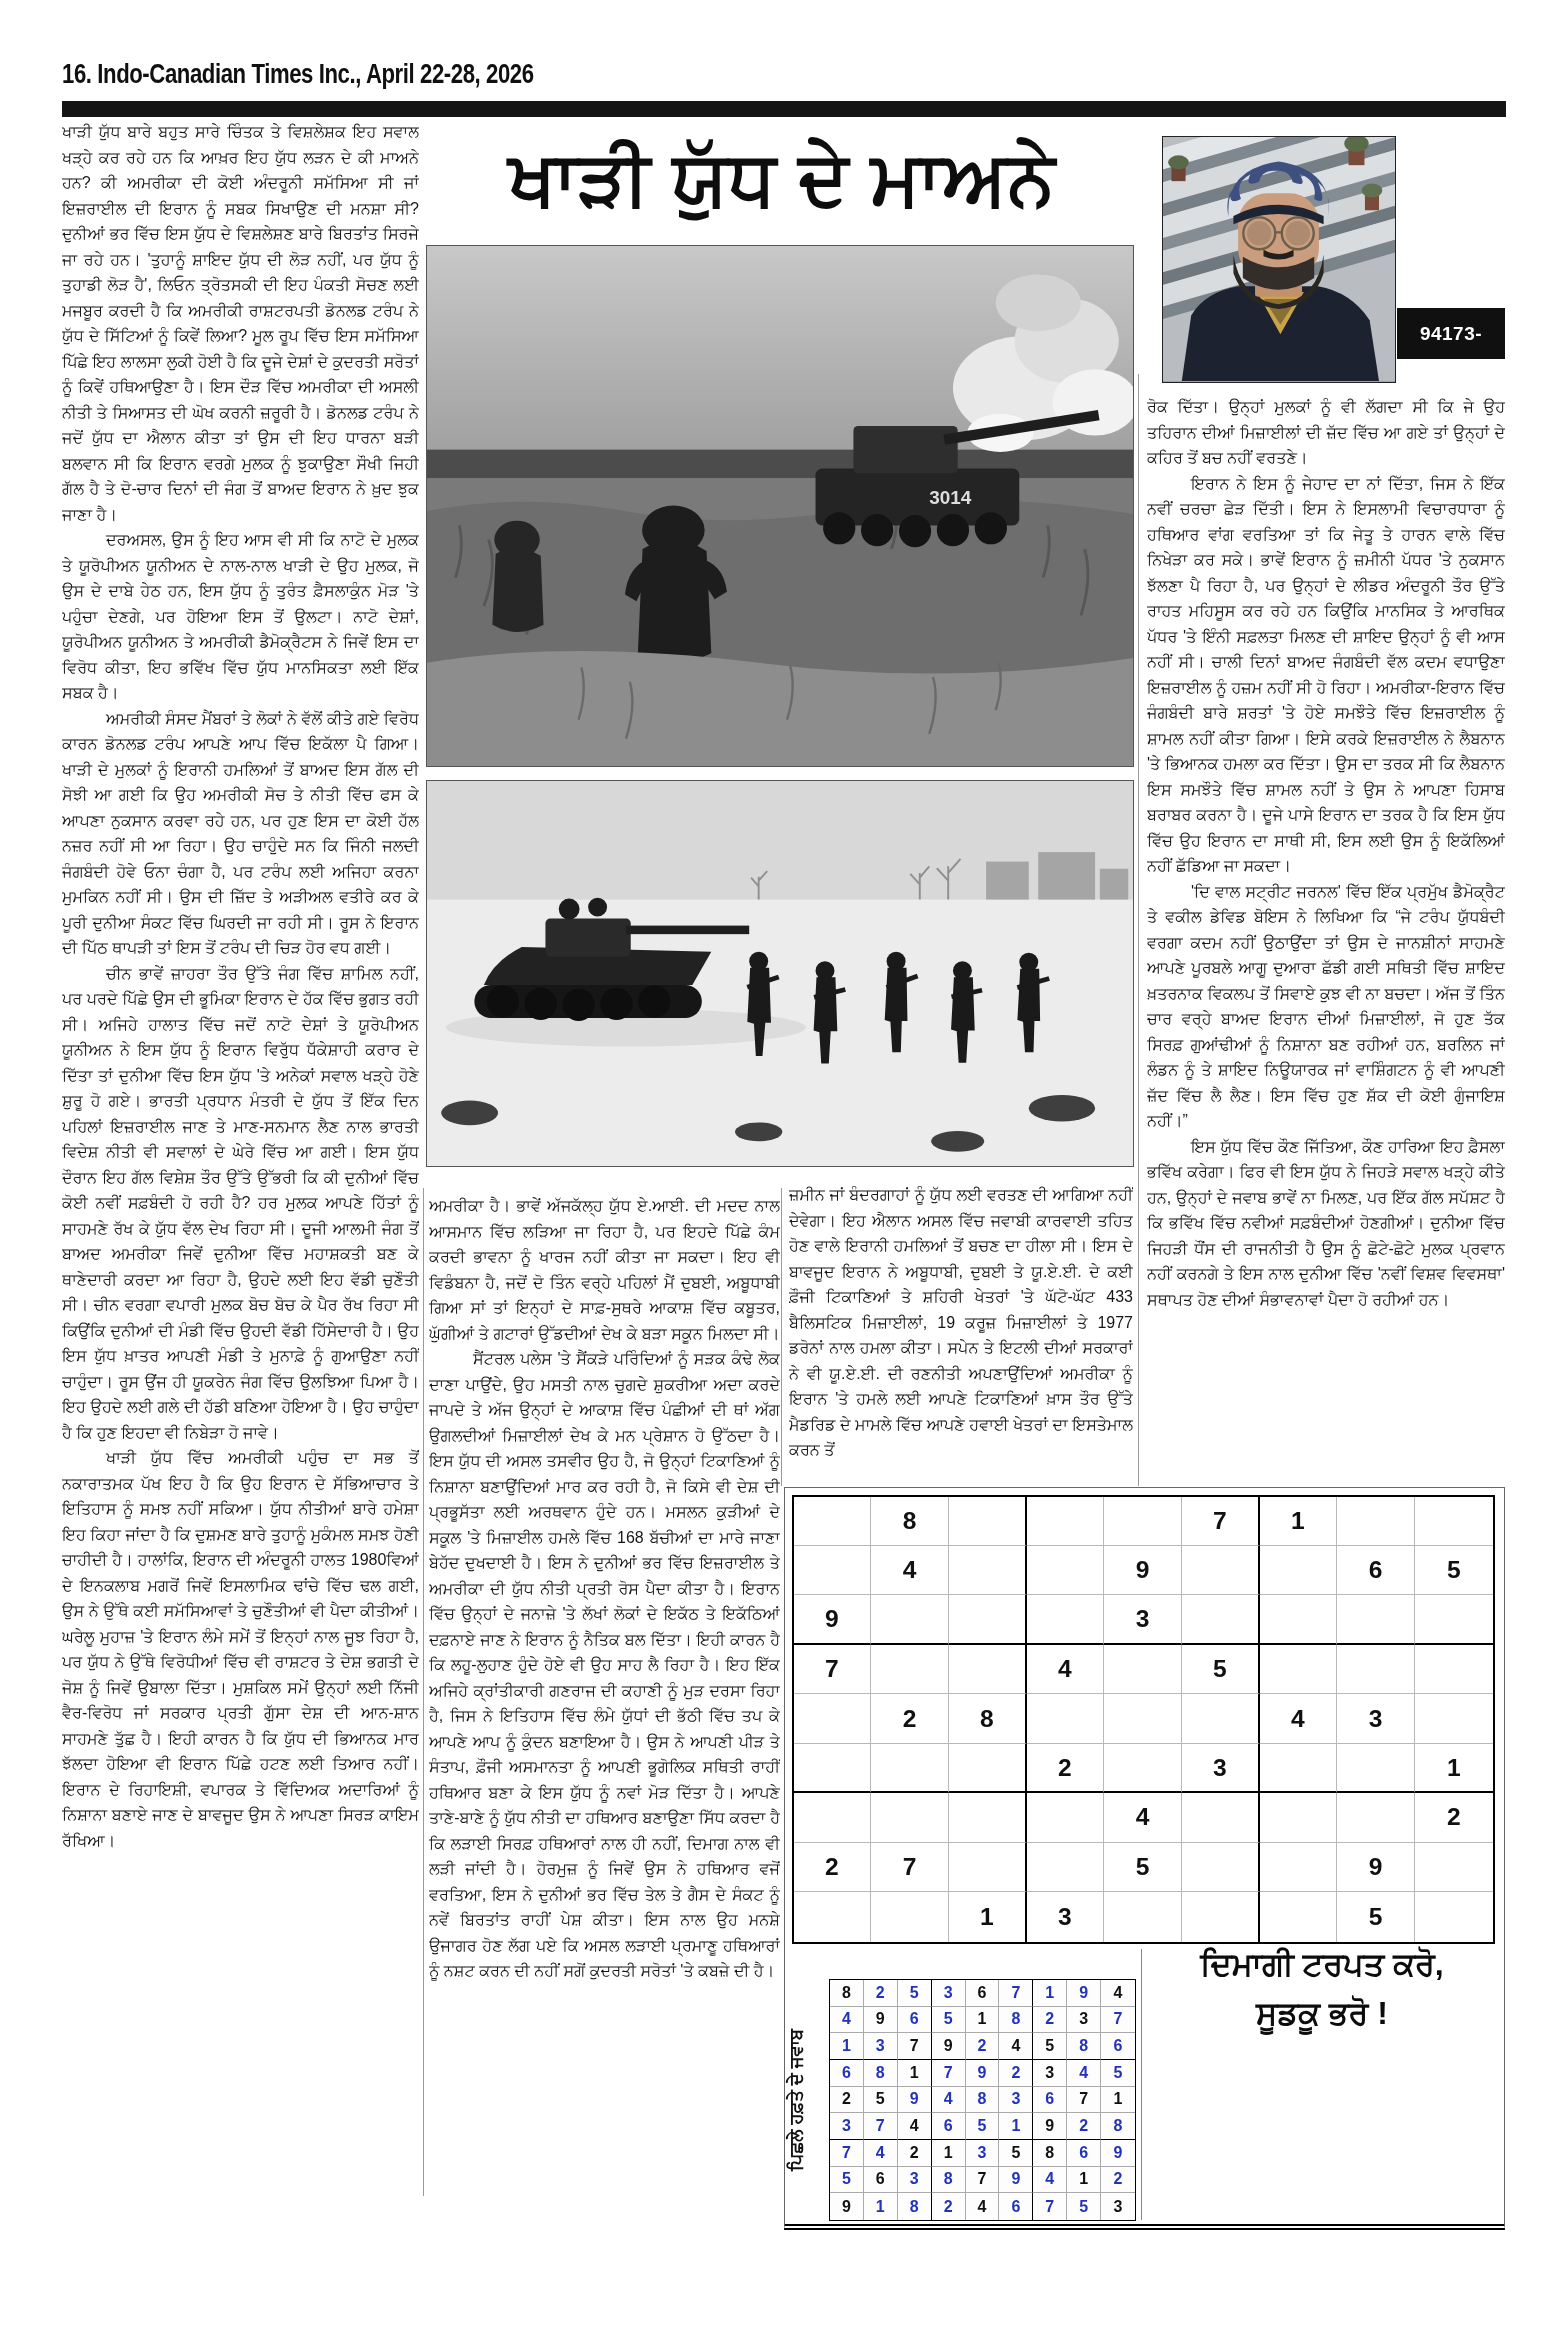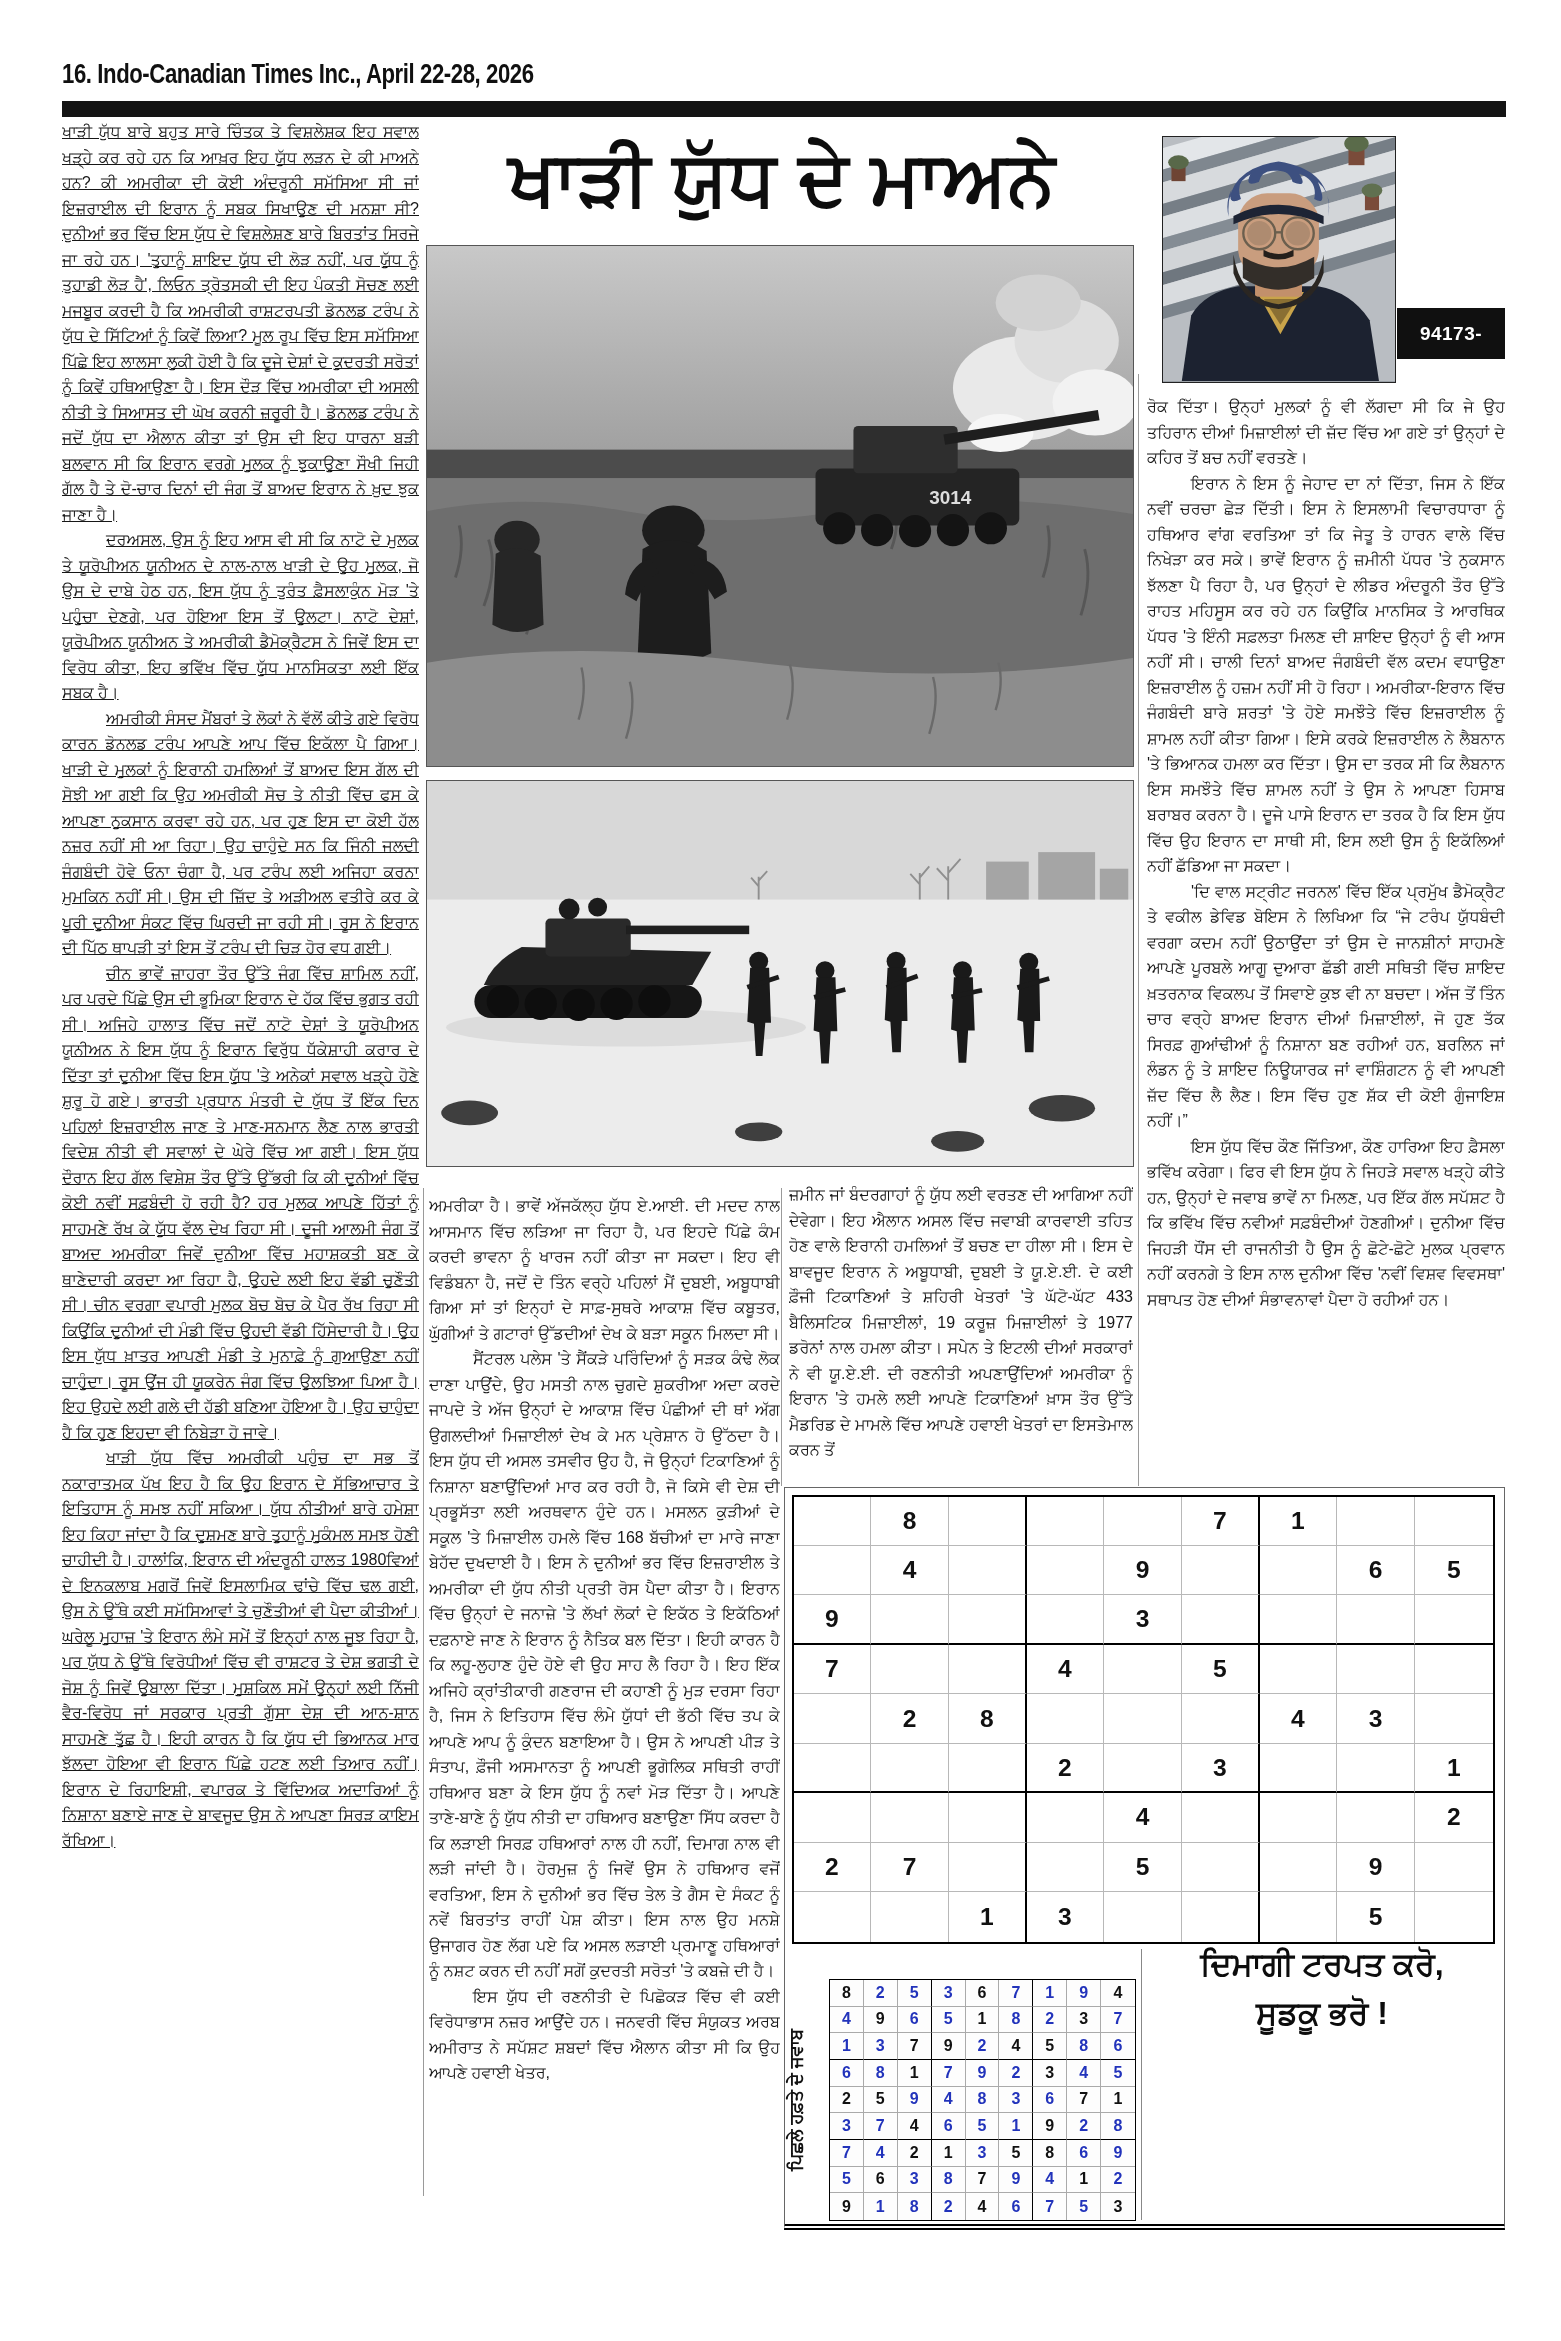--- a/index.html
+++ b/index.html
@@ -16,21 +16,21 @@
   #author-photo{left:1162px;top:136px;width:234px;height:247px;border:1.9px solid #222;box-sizing:border-box;background:#9aa0a6;}
   #author-panel{left:1397px;top:136px;width:108px;height:170px;background:#d2d2d2;text-align:center;}
   .author-ellipse{display:block;margin:24.6px auto 3.8px auto;width:71px;height:25.5px;background:#111;border-radius:50%;}
   .author-name{font-size:22px;font-weight:bold;line-height:34px;color:#111;}
   #author-phone{left:1397px;top:308px;width:108px;height:51px;background:#101010;color:#fff;
                 font-size:19px;font-weight:bold;text-align:center;line-height:51px;letter-spacing:0.5px;}
   
   .bodycol{font-size:16px;line-height:25.5px;text-align:justify;overflow:hidden;}
   .bodycol p{margin:0;text-indent:44px;}
   .bodycol p.noindent{text-indent:0;}
-  #col1{left:62px;top:119px;width:357px;height:2186px;text-decoration:underline;}
+  #col1{left:62px;top:119px;width:357px;height:2186px;}
   #colA{left:429px;top:1193px;width:351px;height:998px;}
   #colB{left:789px;top:1182px;width:344px;height:304px;}
   #colC{left:1147px;top:394px;width:358px;height:1092px;}
   .vrule{background:#9a9a9a;width:1.4px;}
   
   .photo{border:1.4px solid #555;box-sizing:border-box;background:#bbb;}
   #photo1{left:426px;top:245px;width:708px;height:522px;}
   #photo2{left:426px;top:780px;width:708px;height:387px;}
   .photo svg{display:block;width:100%;height:100%;}
   
@@ -237,21 +237,20 @@
     <p class="noindent">ਖਾੜੀ ਯੁੱਧ ਬਾਰੇ ਬਹੁਤ ਸਾਰੇ ਚਿੰਤਕ ਤੇ ਵਿਸ਼ਲੇਸ਼ਕ ਇਹ ਸਵਾਲ ਖੜ੍ਹੇ ਕਰ ਰਹੇ ਹਨ ਕਿ ਆਖ਼ਰ ਇਹ ਯੁੱਧ ਲੜਨ ਦੇ ਕੀ ਮਾਅਨੇ ਹਨ? ਕੀ ਅਮਰੀਕਾ ਦੀ ਕੋਈ ਅੰਦਰੂਨੀ ਸਮੱਸਿਆ ਸੀ ਜਾਂ ਇਜ਼ਰਾਈਲ ਦੀ ਇਰਾਨ ਨੂੰ ਸਬਕ ਸਿਖਾਉਣ ਦੀ ਮਨਸ਼ਾ ਸੀ? ਦੁਨੀਆਂ ਭਰ ਵਿੱਚ ਇਸ ਯੁੱਧ ਦੇ ਵਿਸ਼ਲੇਸ਼ਣ ਬਾਰੇ ਬਿਰਤਾਂਤ ਸਿਰਜੇ ਜਾ ਰਹੇ ਹਨ। 'ਤੁਹਾਨੂੰ ਸ਼ਾਇਦ ਯੁੱਧ ਦੀ ਲੋੜ ਨਹੀਂ, ਪਰ ਯੁੱਧ ਨੂੰ ਤੁਹਾਡੀ ਲੋੜ ਹੈ', ਲਿਓਨ ਤ੍ਰੋਤਸਕੀ ਦੀ ਇਹ ਪੰਕਤੀ ਸੋਚਣ ਲਈ ਮਜਬੂਰ ਕਰਦੀ ਹੈ ਕਿ ਅਮਰੀਕੀ ਰਾਸ਼ਟਰਪਤੀ ਡੋਨਲਡ ਟਰੰਪ ਨੇ ਯੁੱਧ ਦੇ ਸਿੱਟਿਆਂ ਨੂੰ ਕਿਵੇਂ ਲਿਆ? ਮੂਲ ਰੂਪ ਵਿੱਚ ਇਸ ਸਮੱਸਿਆ ਪਿੱਛੇ ਇਹ ਲਾਲਸਾ ਲੁਕੀ ਹੋਈ ਹੈ ਕਿ ਦੂਜੇ ਦੇਸ਼ਾਂ ਦੇ ਕੁਦਰਤੀ ਸਰੋਤਾਂ ਨੂੰ ਕਿਵੇਂ ਹਥਿਆਉਣਾ ਹੈ। ਇਸ ਦੌੜ ਵਿੱਚ ਅਮਰੀਕਾ ਦੀ ਅਸਲੀ ਨੀਤੀ ਤੇ ਸਿਆਸਤ ਦੀ ਘੋਖ ਕਰਨੀ ਜ਼ਰੂਰੀ ਹੈ। ਡੋਨਲਡ ਟਰੰਪ ਨੇ ਜਦੋਂ ਯੁੱਧ ਦਾ ਐਲਾਨ ਕੀਤਾ ਤਾਂ ਉਸ ਦੀ ਇਹ ਧਾਰਨਾ ਬੜੀ ਬਲਵਾਨ ਸੀ ਕਿ ਇਰਾਨ ਵਰਗੇ ਮੁਲਕ ਨੂੰ ਝੁਕਾਉਣਾ ਸੌਖੀ ਜਿਹੀ ਗੱਲ ਹੈ ਤੇ ਦੋ-ਚਾਰ ਦਿਨਾਂ ਦੀ ਜੰਗ ਤੋਂ ਬਾਅਦ ਇਰਾਨ ਨੇ ਖ਼ੁਦ ਝੁਕ ਜਾਣਾ ਹੈ।</p>
     <p>ਦਰਅਸਲ, ਉਸ ਨੂੰ ਇਹ ਆਸ ਵੀ ਸੀ ਕਿ ਨਾਟੋ ਦੇ ਮੁਲਕ ਤੇ ਯੂਰੋਪੀਅਨ ਯੂਨੀਅਨ ਦੇ ਨਾਲ-ਨਾਲ ਖਾੜੀ ਦੇ ਉਹ ਮੁਲਕ, ਜੋ ਉਸ ਦੇ ਦਾਬੇ ਹੇਠ ਹਨ, ਇਸ ਯੁੱਧ ਨੂੰ ਤੁਰੰਤ ਫ਼ੈਸਲਾਕੁੰਨ ਮੋੜ 'ਤੇ ਪਹੁੰਚਾ ਦੇਣਗੇ, ਪਰ ਹੋਇਆ ਇਸ ਤੋਂ ਉਲਟਾ। ਨਾਟੋ ਦੇਸ਼ਾਂ, ਯੂਰੋਪੀਅਨ ਯੂਨੀਅਨ ਤੇ ਅਮਰੀਕੀ ਡੈਮੋਕ੍ਰੈਟਸ ਨੇ ਜਿਵੇਂ ਇਸ ਦਾ ਵਿਰੋਧ ਕੀਤਾ, ਇਹ ਭਵਿੱਖ ਵਿੱਚ ਯੁੱਧ ਮਾਨਸਿਕਤਾ ਲਈ ਇੱਕ ਸਬਕ ਹੈ।</p>
     <p>ਅਮਰੀਕੀ ਸੰਸਦ ਮੈਂਬਰਾਂ ਤੇ ਲੋਕਾਂ ਨੇ ਵੱਲੋਂ ਕੀਤੇ ਗਏ ਵਿਰੋਧ ਕਾਰਨ ਡੋਨਲਡ ਟਰੰਪ ਆਪਣੇ ਆਪ ਵਿੱਚ ਇਕੱਲਾ ਪੈ ਗਿਆ। ਖਾੜੀ ਦੇ ਮੁਲਕਾਂ ਨੂੰ ਇਰਾਨੀ ਹਮਲਿਆਂ ਤੋਂ ਬਾਅਦ ਇਸ ਗੱਲ ਦੀ ਸੋਝੀ ਆ ਗਈ ਕਿ ਉਹ ਅਮਰੀਕੀ ਸੋਚ ਤੇ ਨੀਤੀ ਵਿੱਚ ਫਸ ਕੇ ਆਪਣਾ ਨੁਕਸਾਨ ਕਰਵਾ ਰਹੇ ਹਨ, ਪਰ ਹੁਣ ਇਸ ਦਾ ਕੋਈ ਹੱਲ ਨਜ਼ਰ ਨਹੀਂ ਸੀ ਆ ਰਿਹਾ। ਉਹ ਚਾਹੁੰਦੇ ਸਨ ਕਿ ਜਿੰਨੀ ਜਲਦੀ ਜੰਗਬੰਦੀ ਹੋਵੇ ਓਨਾ ਚੰਗਾ ਹੈ, ਪਰ ਟਰੰਪ ਲਈ ਅਜਿਹਾ ਕਰਨਾ ਮੁਮਕਿਨ ਨਹੀਂ ਸੀ। ਉਸ ਦੀ ਜ਼ਿੱਦ ਤੇ ਅੜੀਅਲ ਵਤੀਰੇ ਕਰ ਕੇ ਪੂਰੀ ਦੁਨੀਆ ਸੰਕਟ ਵਿੱਚ ਘਿਰਦੀ ਜਾ ਰਹੀ ਸੀ। ਰੂਸ ਨੇ ਇਰਾਨ ਦੀ ਪਿੱਠ ਥਾਪੜੀ ਤਾਂ ਇਸ ਤੋਂ ਟਰੰਪ ਦੀ ਚਿੜ ਹੋਰ ਵਧ ਗਈ।</p>
     <p>ਚੀਨ ਭਾਵੇਂ ਜ਼ਾਹਰਾ ਤੌਰ ਉੱਤੇ ਜੰਗ ਵਿੱਚ ਸ਼ਾਮਿਲ ਨਹੀਂ, ਪਰ ਪਰਦੇ ਪਿੱਛੇ ਉਸ ਦੀ ਭੂਮਿਕਾ ਇਰਾਨ ਦੇ ਹੱਕ ਵਿੱਚ ਭੁਗਤ ਰਹੀ ਸੀ। ਅਜਿਹੇ ਹਾਲਾਤ ਵਿੱਚ ਜਦੋਂ ਨਾਟੋ ਦੇਸ਼ਾਂ ਤੇ ਯੂਰੋਪੀਅਨ ਯੂਨੀਅਨ ਨੇ ਇਸ ਯੁੱਧ ਨੂੰ ਇਰਾਨ ਵਿਰੁੱਧ ਧੱਕੇਸ਼ਾਹੀ ਕਰਾਰ ਦੇ ਦਿੱਤਾ ਤਾਂ ਦੁਨੀਆ ਵਿੱਚ ਇਸ ਯੁੱਧ 'ਤੇ ਅਨੇਕਾਂ ਸਵਾਲ ਖੜ੍ਹੇ ਹੋਣੇ ਸ਼ੁਰੂ ਹੋ ਗਏ। ਭਾਰਤੀ ਪ੍ਰਧਾਨ ਮੰਤਰੀ ਦੇ ਯੁੱਧ ਤੋਂ ਇੱਕ ਦਿਨ ਪਹਿਲਾਂ ਇਜ਼ਰਾਈਲ ਜਾਣ ਤੇ ਮਾਣ-ਸਨਮਾਨ ਲੈਣ ਨਾਲ ਭਾਰਤੀ ਵਿਦੇਸ਼ ਨੀਤੀ ਵੀ ਸਵਾਲਾਂ ਦੇ ਘੇਰੇ ਵਿੱਚ ਆ ਗਈ। ਇਸ ਯੁੱਧ ਦੌਰਾਨ ਇਹ ਗੱਲ ਵਿਸ਼ੇਸ਼ ਤੌਰ ਉੱਤੇ ਉੱਭਰੀ ਕਿ ਕੀ ਦੁਨੀਆਂ ਵਿੱਚ ਕੋਈ ਨਵੀਂ ਸਫ਼ਬੰਦੀ ਹੋ ਰਹੀ ਹੈ? ਹਰ ਮੁਲਕ ਆਪਣੇ ਹਿੱਤਾਂ ਨੂੰ ਸਾਹਮਣੇ ਰੱਖ ਕੇ ਯੁੱਧ ਵੱਲ ਦੇਖ ਰਿਹਾ ਸੀ। ਦੂਜੀ ਆਲਮੀ ਜੰਗ ਤੋਂ ਬਾਅਦ ਅਮਰੀਕਾ ਜਿਵੇਂ ਦੁਨੀਆ ਵਿੱਚ ਮਹਾਸ਼ਕਤੀ ਬਣ ਕੇ ਥਾਣੇਦਾਰੀ ਕਰਦਾ ਆ ਰਿਹਾ ਹੈ, ਉਹਦੇ ਲਈ ਇਹ ਵੱਡੀ ਚੁਣੌਤੀ ਸੀ। ਚੀਨ ਵਰਗਾ ਵਪਾਰੀ ਮੁਲਕ ਬੋਚ ਬੋਚ ਕੇ ਪੈਰ ਰੱਖ ਰਿਹਾ ਸੀ ਕਿਉਂਕਿ ਦੁਨੀਆਂ ਦੀ ਮੰਡੀ ਵਿੱਚ ਉਹਦੀ ਵੱਡੀ ਹਿੱਸੇਦਾਰੀ ਹੈ। ਉਹ ਇਸ ਯੁੱਧ ਖ਼ਾਤਰ ਆਪਣੀ ਮੰਡੀ ਤੇ ਮੁਨਾਫ਼ੇ ਨੂੰ ਗੁਆਉਣਾ ਨਹੀਂ ਚਾਹੁੰਦਾ। ਰੂਸ ਉਂਜ ਹੀ ਯੂਕਰੇਨ ਜੰਗ ਵਿੱਚ ਉਲਝਿਆ ਪਿਆ ਹੈ। ਇਹ ਉਹਦੇ ਲਈ ਗਲੇ ਦੀ ਹੱਡੀ ਬਣਿਆ ਹੋਇਆ ਹੈ। ਉਹ ਚਾਹੁੰਦਾ ਹੈ ਕਿ ਹੁਣ ਇਹਦਾ ਵੀ ਨਿਬੇੜਾ ਹੋ ਜਾਵੇ।</p>
     <p>ਖਾੜੀ ਯੁੱਧ ਵਿੱਚ ਅਮਰੀਕੀ ਪਹੁੰਚ ਦਾ ਸਭ ਤੋਂ ਨਕਾਰਾਤਮਕ ਪੱਖ ਇਹ ਹੈ ਕਿ ਉਹ ਇਰਾਨ ਦੇ ਸੱਭਿਆਚਾਰ ਤੇ ਇਤਿਹਾਸ ਨੂੰ ਸਮਝ ਨਹੀਂ ਸਕਿਆ। ਯੁੱਧ ਨੀਤੀਆਂ ਬਾਰੇ ਹਮੇਸ਼ਾ ਇਹ ਕਿਹਾ ਜਾਂਦਾ ਹੈ ਕਿ ਦੁਸ਼ਮਣ ਬਾਰੇ ਤੁਹਾਨੂੰ ਮੁਕੰਮਲ ਸਮਝ ਹੋਣੀ ਚਾਹੀਦੀ ਹੈ। ਹਾਲਾਂਕਿ, ਇਰਾਨ ਦੀ ਅੰਦਰੂਨੀ ਹਾਲਤ 1980ਵਿਆਂ ਦੇ ਇਨਕਲਾਬ ਮਗਰੋਂ ਜਿਵੇਂ ਇਸਲਾਮਿਕ ਢਾਂਚੇ ਵਿੱਚ ਢਲ ਗਈ, ਉਸ ਨੇ ਉੱਥੇ ਕਈ ਸਮੱਸਿਆਵਾਂ ਤੇ ਚੁਣੌਤੀਆਂ ਵੀ ਪੈਦਾ ਕੀਤੀਆਂ। ਘਰੇਲੂ ਮੁਹਾਜ਼ 'ਤੇ ਇਰਾਨ ਲੰਮੇ ਸਮੇਂ ਤੋਂ ਇਨ੍ਹਾਂ ਨਾਲ ਜੂਝ ਰਿਹਾ ਹੈ, ਪਰ ਯੁੱਧ ਨੇ ਉੱਥੇ ਵਿਰੋਧੀਆਂ ਵਿੱਚ ਵੀ ਰਾਸ਼ਟਰ ਤੇ ਦੇਸ਼ ਭਗਤੀ ਦੇ ਜੋਸ਼ ਨੂੰ ਜਿਵੇਂ ਉਬਾਲਾ ਦਿੱਤਾ। ਮੁਸ਼ਕਿਲ ਸਮੇਂ ਉਨ੍ਹਾਂ ਲਈ ਨਿੱਜੀ ਵੈਰ-ਵਿਰੋਧ ਜਾਂ ਸਰਕਾਰ ਪ੍ਰਤੀ ਗੁੱਸਾ ਦੇਸ਼ ਦੀ ਆਨ-ਸ਼ਾਨ ਸਾਹਮਣੇ ਤੁੱਛ ਹੈ। ਇਹੀ ਕਾਰਨ ਹੈ ਕਿ ਯੁੱਧ ਦੀ ਭਿਆਨਕ ਮਾਰ ਝੱਲਦਾ ਹੋਇਆ ਵੀ ਇਰਾਨ ਪਿੱਛੇ ਹਟਣ ਲਈ ਤਿਆਰ ਨਹੀਂ। ਇਰਾਨ ਦੇ ਰਿਹਾਇਸ਼ੀ, ਵਪਾਰਕ ਤੇ ਵਿੱਦਿਅਕ ਅਦਾਰਿਆਂ ਨੂੰ ਨਿਸ਼ਾਨਾ ਬਣਾਏ ਜਾਣ ਦੇ ਬਾਵਜੂਦ ਉਸ ਨੇ ਆਪਣਾ ਸਿਰੜ ਕਾਇਮ ਰੱਖਿਆ।</p>
   </div>
 
   <div class="abs bodycol" id="colA">
     <p class="noindent">ਅਮਰੀਕਾ ਹੈ। ਭਾਵੇਂ ਅੱਜਕੱਲ੍ਹ ਯੁੱਧ ਏ.ਆਈ. ਦੀ ਮਦਦ ਨਾਲ ਆਸਮਾਨ ਵਿੱਚ ਲੜਿਆ ਜਾ ਰਿਹਾ ਹੈ, ਪਰ ਇਹਦੇ ਪਿੱਛੇ ਕੰਮ ਕਰਦੀ ਭਾਵਨਾ ਨੂੰ ਖਾਰਜ ਨਹੀਂ ਕੀਤਾ ਜਾ ਸਕਦਾ। ਇਹ ਵੀ ਵਿਡੰਬਨਾ ਹੈ, ਜਦੋਂ ਦੋ ਤਿੰਨ ਵਰ੍ਹੇ ਪਹਿਲਾਂ ਮੈਂ ਦੁਬਈ, ਅਬੂਧਾਬੀ ਗਿਆ ਸਾਂ ਤਾਂ ਇਨ੍ਹਾਂ ਦੇ ਸਾਫ਼-ਸੁਥਰੇ ਆਕਾਸ਼ ਵਿੱਚ ਕਬੂਤਰ, ਘੁੱਗੀਆਂ ਤੇ ਗਟਾਰਾਂ ਉੱਡਦੀਆਂ ਦੇਖ ਕੇ ਬੜਾ ਸਕੂਨ ਮਿਲਦਾ ਸੀ।</p>
     <p>ਸੈਂਟਰਲ ਪਲੇਸ 'ਤੇ ਸੈਂਕੜੇ ਪਰਿੰਦਿਆਂ ਨੂੰ ਸੜਕ ਕੰਢੇ ਲੋਕ ਦਾਣਾ ਪਾਉਂਦੇ, ਉਹ ਮਸਤੀ ਨਾਲ ਚੁਗਦੇ ਸ਼ੁਕਰੀਆ ਅਦਾ ਕਰਦੇ ਜਾਪਦੇ ਤੇ ਅੱਜ ਉਨ੍ਹਾਂ ਦੇ ਆਕਾਸ਼ ਵਿੱਚ ਪੰਛੀਆਂ ਦੀ ਥਾਂ ਅੱਗ ਉਗਲਦੀਆਂ ਮਿਜ਼ਾਈਲਾਂ ਦੇਖ ਕੇ ਮਨ ਪ੍ਰੇਸ਼ਾਨ ਹੋ ਉੱਠਦਾ ਹੈ। ਇਸ ਯੁੱਧ ਦੀ ਅਸਲ ਤਸਵੀਰ ਉਹ ਹੈ, ਜੋ ਉਨ੍ਹਾਂ ਟਿਕਾਣਿਆਂ ਨੂੰ ਨਿਸ਼ਾਨਾ ਬਣਾਉਂਦਿਆਂ ਮਾਰ ਕਰ ਰਹੀ ਹੈ, ਜੋ ਕਿਸੇ ਵੀ ਦੇਸ਼ ਦੀ ਪ੍ਰਭੂਸੱਤਾ ਲਈ ਅਰਥਵਾਨ ਹੁੰਦੇ ਹਨ। ਮਸਲਨ ਕੁੜੀਆਂ ਦੇ ਸਕੂਲ 'ਤੇ ਮਿਜ਼ਾਈਲ ਹਮਲੇ ਵਿੱਚ 168 ਬੱਚੀਆਂ ਦਾ ਮਾਰੇ ਜਾਣਾ ਬੇਹੱਦ ਦੁਖਦਾਈ ਹੈ। ਇਸ ਨੇ ਦੁਨੀਆਂ ਭਰ ਵਿੱਚ ਇਜ਼ਰਾਈਲ ਤੇ ਅਮਰੀਕਾ ਦੀ ਯੁੱਧ ਨੀਤੀ ਪ੍ਰਤੀ ਰੋਸ ਪੈਦਾ ਕੀਤਾ ਹੈ। ਇਰਾਨ ਵਿੱਚ ਉਨ੍ਹਾਂ ਦੇ ਜਨਾਜ਼ੇ 'ਤੇ ਲੱਖਾਂ ਲੋਕਾਂ ਦੇ ਇਕੱਠ ਤੇ ਇਕੱਠਿਆਂ ਦਫ਼ਨਾਏ ਜਾਣ ਨੇ ਇਰਾਨ ਨੂੰ ਨੈਤਿਕ ਬਲ ਦਿੱਤਾ। ਇਹੀ ਕਾਰਨ ਹੈ ਕਿ ਲਹੂ-ਲੁਹਾਣ ਹੁੰਦੇ ਹੋਏ ਵੀ ਉਹ ਸਾਹ ਲੈ ਰਿਹਾ ਹੈ। ਇਹ ਇੱਕ ਅਜਿਹੇ ਕ੍ਰਾਂਤੀਕਾਰੀ ਗਣਰਾਜ ਦੀ ਕਹਾਣੀ ਨੂੰ ਮੁੜ ਦਰਸਾ ਰਿਹਾ ਹੈ, ਜਿਸ ਨੇ ਇਤਿਹਾਸ ਵਿੱਚ ਲੰਮੇ ਯੁੱਧਾਂ ਦੀ ਭੱਠੀ ਵਿੱਚ ਤਪ ਕੇ ਆਪਣੇ ਆਪ ਨੂੰ ਕੁੰਦਨ ਬਣਾਇਆ ਹੈ। ਉਸ ਨੇ ਆਪਣੀ ਪੀੜ ਤੇ ਸੰਤਾਪ, ਫ਼ੌਜੀ ਅਸਮਾਨਤਾ ਨੂੰ ਆਪਣੀ ਭੂਗੋਲਿਕ ਸਥਿਤੀ ਰਾਹੀਂ ਹਥਿਆਰ ਬਣਾ ਕੇ ਇਸ ਯੁੱਧ ਨੂੰ ਨਵਾਂ ਮੋੜ ਦਿੱਤਾ ਹੈ। ਆਪਣੇ ਤਾਣੇ-ਬਾਣੇ ਨੂੰ ਯੁੱਧ ਨੀਤੀ ਦਾ ਹਥਿਆਰ ਬਣਾਉਣਾ ਸਿੱਧ ਕਰਦਾ ਹੈ ਕਿ ਲੜਾਈ ਸਿਰਫ਼ ਹਥਿਆਰਾਂ ਨਾਲ ਹੀ ਨਹੀਂ, ਦਿਮਾਗ ਨਾਲ ਵੀ ਲੜੀ ਜਾਂਦੀ ਹੈ। ਹੋਰਮੁਜ਼ ਨੂੰ ਜਿਵੇਂ ਉਸ ਨੇ ਹਥਿਆਰ ਵਜੋਂ ਵਰਤਿਆ, ਇਸ ਨੇ ਦੁਨੀਆਂ ਭਰ ਵਿੱਚ ਤੇਲ ਤੇ ਗੈਸ ਦੇ ਸੰਕਟ ਨੂੰ ਨਵੇਂ ਬਿਰਤਾਂਤ ਰਾਹੀਂ ਪੇਸ਼ ਕੀਤਾ। ਇਸ ਨਾਲ ਉਹ ਮਨਸ਼ੇ ਉਜਾਗਰ ਹੋਣ ਲੱਗ ਪਏ ਕਿ ਅਸਲ ਲੜਾਈ ਪ੍ਰਮਾਣੂ ਹਥਿਆਰਾਂ ਨੂੰ ਨਸ਼ਟ ਕਰਨ ਦੀ ਨਹੀਂ ਸਗੋਂ ਕੁਦਰਤੀ ਸਰੋਤਾਂ 'ਤੇ ਕਬਜ਼ੇ ਦੀ ਹੈ।</p>
-    <p>ਇਸ ਯੁੱਧ ਦੀ ਰਣਨੀਤੀ ਦੇ ਪਿਛੋਕੜ ਵਿੱਚ ਵੀ ਕਈ ਵਿਰੋਧਾਭਾਸ ਨਜ਼ਰ ਆਉਂਦੇ ਹਨ। ਜਨਵਰੀ ਵਿੱਚ ਸੰਯੁਕਤ ਅਰਬ ਅਮੀਰਾਤ ਨੇ ਸਪੱਸ਼ਟ ਸ਼ਬਦਾਂ ਵਿੱਚ ਐਲਾਨ ਕੀਤਾ ਸੀ ਕਿ ਉਹ ਆਪਣੇ ਹਵਾਈ ਖੇਤਰ,</p>
   </div>
 
   <div class="abs bodycol" id="colB">
     <p class="noindent">ਜ਼ਮੀਨ ਜਾਂ ਬੰਦਰਗਾਹਾਂ ਨੂੰ ਯੁੱਧ ਲਈ ਵਰਤਣ ਦੀ ਆਗਿਆ ਨਹੀਂ ਦੇਵੇਗਾ। ਇਹ ਐਲਾਨ ਅਸਲ ਵਿੱਚ ਜਵਾਬੀ ਕਾਰਵਾਈ ਤਹਿਤ ਹੋਣ ਵਾਲੇ ਇਰਾਨੀ ਹਮਲਿਆਂ ਤੋਂ ਬਚਣ ਦਾ ਹੀਲਾ ਸੀ। ਇਸ ਦੇ ਬਾਵਜੂਦ ਇਰਾਨ ਨੇ ਅਬੂਧਾਬੀ, ਦੁਬਈ ਤੇ ਯੂ.ਏ.ਈ. ਦੇ ਕਈ ਫ਼ੌਜੀ ਟਿਕਾਣਿਆਂ ਤੇ ਸ਼ਹਿਰੀ ਖੇਤਰਾਂ 'ਤੇ ਘੱਟੋ-ਘੱਟ 433 ਬੈਲਿਸਟਿਕ ਮਿਜ਼ਾਈਲਾਂ, 19 ਕਰੂਜ਼ ਮਿਜ਼ਾਈਲਾਂ ਤੇ 1977 ਡਰੋਨਾਂ ਨਾਲ ਹਮਲਾ ਕੀਤਾ। ਸਪੇਨ ਤੇ ਇਟਲੀ ਦੀਆਂ ਸਰਕਾਰਾਂ ਨੇ ਵੀ ਯੂ.ਏ.ਈ. ਦੀ ਰਣਨੀਤੀ ਅਪਣਾਉਂਦਿਆਂ ਅਮਰੀਕਾ ਨੂੰ ਇਰਾਨ 'ਤੇ ਹਮਲੇ ਲਈ ਆਪਣੇ ਟਿਕਾਣਿਆਂ ਖ਼ਾਸ ਤੌਰ ਉੱਤੇ ਮੈਡਰਿਡ ਦੇ ਮਾਮਲੇ ਵਿੱਚ ਆਪਣੇ ਹਵਾਈ ਖੇਤਰਾਂ ਦਾ ਇਸਤੇਮਾਲ ਕਰਨ ਤੋਂ</p>
   </div>
 
   <div class="abs bodycol" id="colC">
     <p class="noindent">ਰੋਕ ਦਿੱਤਾ। ਉਨ੍ਹਾਂ ਮੁਲਕਾਂ ਨੂੰ ਵੀ ਲੱਗਦਾ ਸੀ ਕਿ ਜੇ ਉਹ ਤਹਿਰਾਨ ਦੀਆਂ ਮਿਜ਼ਾਈਲਾਂ ਦੀ ਜ਼ੱਦ ਵਿੱਚ ਆ ਗਏ ਤਾਂ ਉਨ੍ਹਾਂ ਦੇ ਕਹਿਰ ਤੋਂ ਬਚ ਨਹੀਂ ਵਰਤਣੇ।</p>
     <p>ਇਰਾਨ ਨੇ ਇਸ ਨੂੰ ਜੇਹਾਦ ਦਾ ਨਾਂ ਦਿੱਤਾ, ਜਿਸ ਨੇ ਇੱਕ ਨਵੀਂ ਚਰਚਾ ਛੇੜ ਦਿੱਤੀ। ਇਸ ਨੇ ਇਸਲਾਮੀ ਵਿਚਾਰਧਾਰਾ ਨੂੰ ਹਥਿਆਰ ਵਾਂਗ ਵਰਤਿਆ ਤਾਂ ਕਿ ਜੇਤੂ ਤੇ ਹਾਰਨ ਵਾਲੇ ਵਿੱਚ ਨਿਖੇੜਾ ਕਰ ਸਕੇ। ਭਾਵੇਂ ਇਰਾਨ ਨੂੰ ਜ਼ਮੀਨੀ ਪੱਧਰ 'ਤੇ ਨੁਕਸਾਨ ਝੱਲਣਾ ਪੈ ਰਿਹਾ ਹੈ, ਪਰ ਉਨ੍ਹਾਂ ਦੇ ਲੀਡਰ ਅੰਦਰੂਨੀ ਤੌਰ ਉੱਤੇ ਰਾਹਤ ਮਹਿਸੂਸ ਕਰ ਰਹੇ ਹਨ ਕਿਉਂਕਿ ਮਾਨਸਿਕ ਤੇ ਆਰਥਿਕ ਪੱਧਰ 'ਤੇ ਇੰਨੀ ਸਫ਼ਲਤਾ ਮਿਲਣ ਦੀ ਸ਼ਾਇਦ ਉਨ੍ਹਾਂ ਨੂੰ ਵੀ ਆਸ ਨਹੀਂ ਸੀ। ਚਾਲੀ ਦਿਨਾਂ ਬਾਅਦ ਜੰਗਬੰਦੀ ਵੱਲ ਕਦਮ ਵਧਾਉਣਾ ਇਜ਼ਰਾਈਲ ਨੂੰ ਹਜ਼ਮ ਨਹੀਂ ਸੀ ਹੋ ਰਿਹਾ। ਅਮਰੀਕਾ-ਇਰਾਨ ਵਿੱਚ ਜੰਗਬੰਦੀ ਬਾਰੇ ਸ਼ਰਤਾਂ 'ਤੇ ਹੋਏ ਸਮਝੌਤੇ ਵਿੱਚ ਇਜ਼ਰਾਈਲ ਨੂੰ ਸ਼ਾਮਲ ਨਹੀਂ ਕੀਤਾ ਗਿਆ। ਇਸੇ ਕਰਕੇ ਇਜ਼ਰਾਈਲ ਨੇ ਲੈਬਨਾਨ 'ਤੇ ਭਿਆਨਕ ਹਮਲਾ ਕਰ ਦਿੱਤਾ। ਉਸ ਦਾ ਤਰਕ ਸੀ ਕਿ ਲੈਬਨਾਨ ਇਸ ਸਮਝੌਤੇ ਵਿੱਚ ਸ਼ਾਮਲ ਨਹੀਂ ਤੇ ਉਸ ਨੇ ਆਪਣਾ ਹਿਸਾਬ ਬਰਾਬਰ ਕਰਨਾ ਹੈ। ਦੂਜੇ ਪਾਸੇ ਇਰਾਨ ਦਾ ਤਰਕ ਹੈ ਕਿ ਇਸ ਯੁੱਧ ਵਿੱਚ ਉਹ ਇਰਾਨ ਦਾ ਸਾਥੀ ਸੀ, ਇਸ ਲਈ ਉਸ ਨੂੰ ਇਕੱਲਿਆਂ ਨਹੀਂ ਛੱਡਿਆ ਜਾ ਸਕਦਾ।</p>
     <p>'ਦਿ ਵਾਲ ਸਟ੍ਰੀਟ ਜਰਨਲ' ਵਿੱਚ ਇੱਕ ਪ੍ਰਮੁੱਖ ਡੈਮੋਕ੍ਰੈਟ ਤੇ ਵਕੀਲ ਡੇਵਿਡ ਬੋਇਸ ਨੇ ਲਿਖਿਆ ਕਿ “ਜੇ ਟਰੰਪ ਯੁੱਧਬੰਦੀ ਵਰਗਾ ਕਦਮ ਨਹੀਂ ਉਠਾਉਂਦਾ ਤਾਂ ਉਸ ਦੇ ਜਾਨਸ਼ੀਨਾਂ ਸਾਹਮਣੇ ਆਪਣੇ ਪੂਰਬਲੇ ਆਗੂ ਦੁਆਰਾ ਛੱਡੀ ਗਈ ਸਥਿਤੀ ਵਿੱਚ ਸ਼ਾਇਦ ਖ਼ਤਰਨਾਕ ਵਿਕਲਪ ਤੋਂ ਸਿਵਾਏ ਕੁਝ ਵੀ ਨਾ ਬਚਦਾ। ਅੱਜ ਤੋਂ ਤਿੰਨ ਚਾਰ ਵਰ੍ਹੇ ਬਾਅਦ ਇਰਾਨ ਦੀਆਂ ਮਿਜ਼ਾਈਲਾਂ, ਜੋ ਹੁਣ ਤੱਕ ਸਿਰਫ਼ ਗੁਆਂਢੀਆਂ ਨੂੰ ਨਿਸ਼ਾਨਾ ਬਣ ਰਹੀਆਂ ਹਨ, ਬਰਲਿਨ ਜਾਂ ਲੰਡਨ ਨੂੰ ਤੇ ਸ਼ਾਇਦ ਨਿਊਯਾਰਕ ਜਾਂ ਵਾਸ਼ਿੰਗਟਨ ਨੂੰ ਵੀ ਆਪਣੀ ਜ਼ੱਦ ਵਿੱਚ ਲੈ ਲੈਣ। ਇਸ ਵਿੱਚ ਹੁਣ ਸ਼ੱਕ ਦੀ ਕੋਈ ਗੁੰਜਾਇਸ਼ ਨਹੀਂ।”</p>

